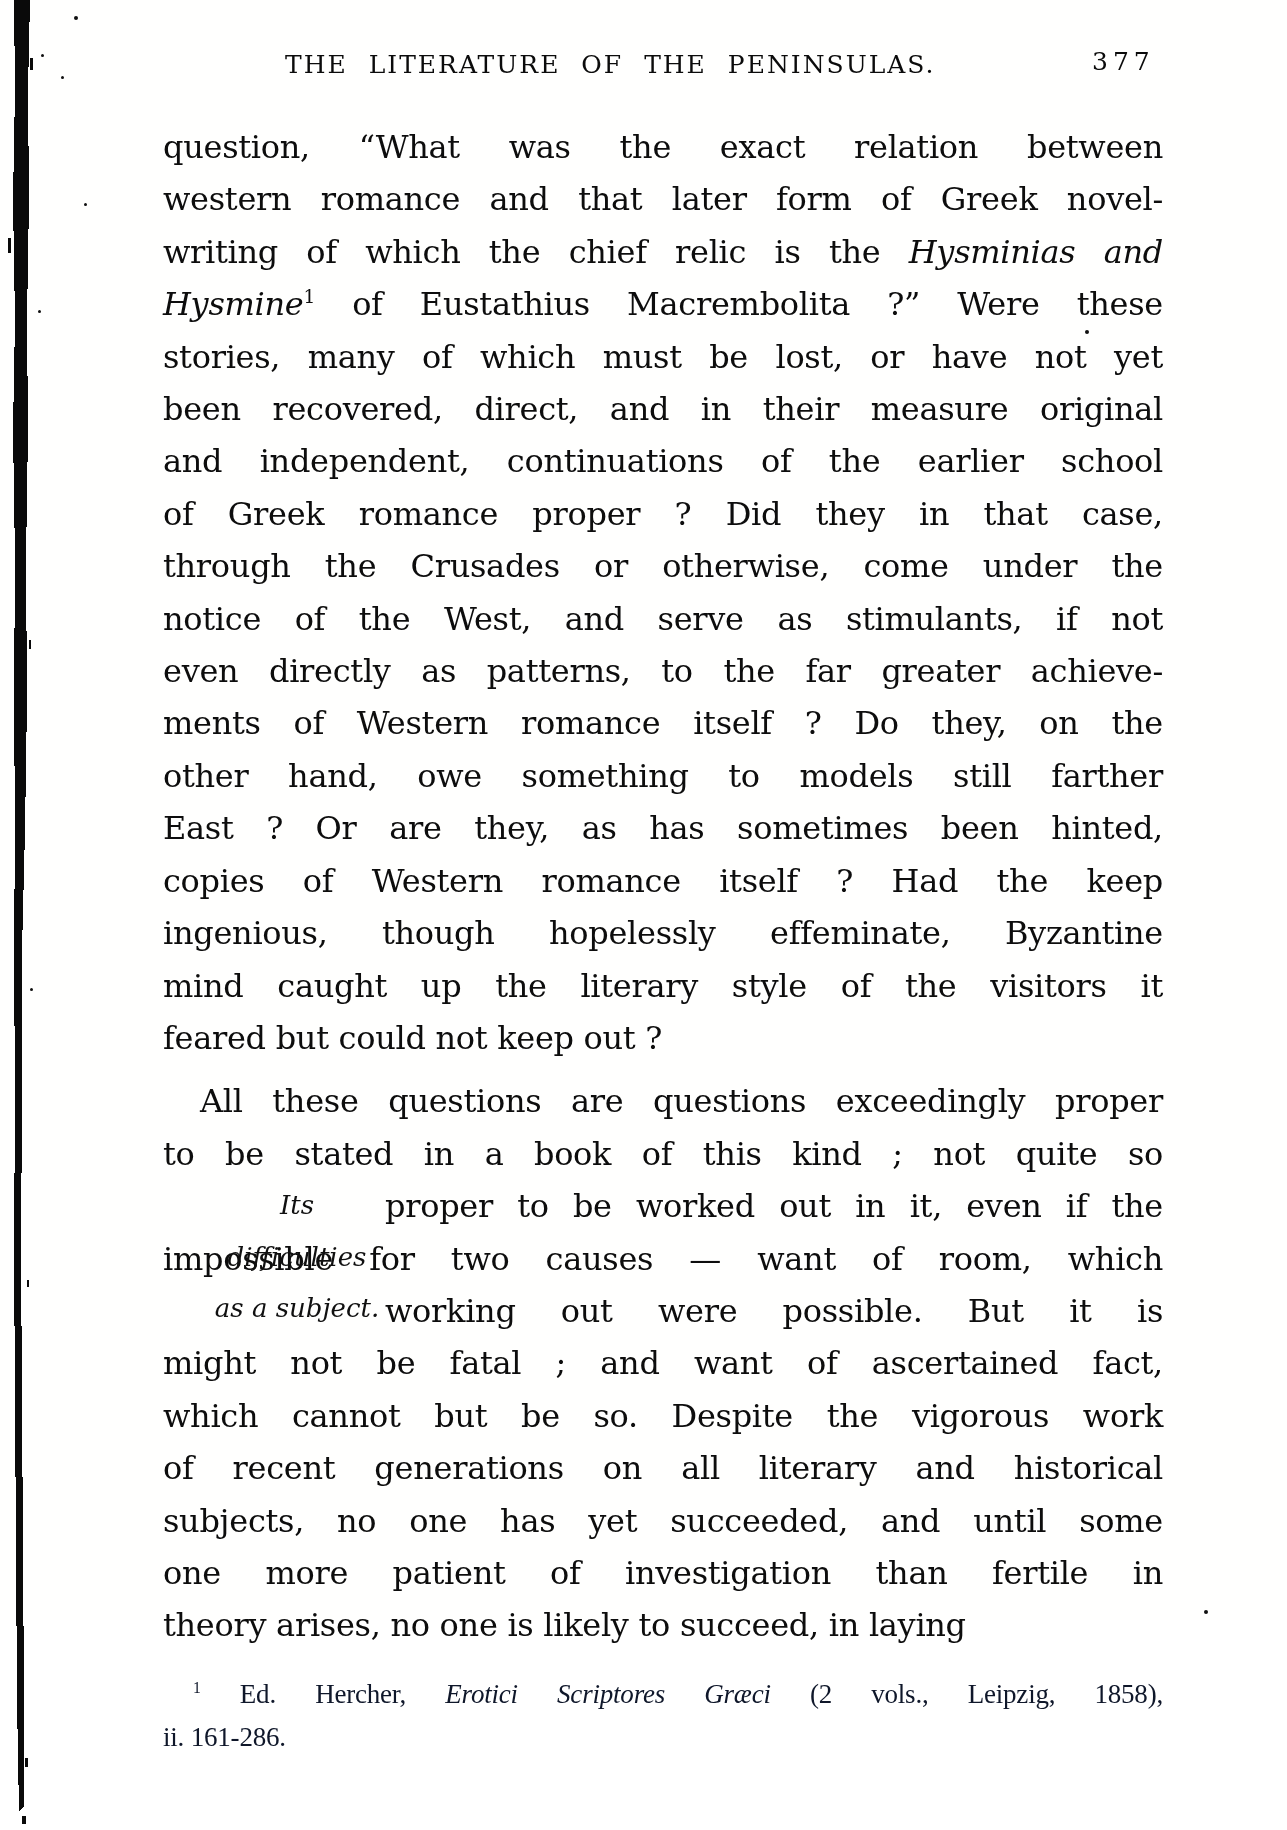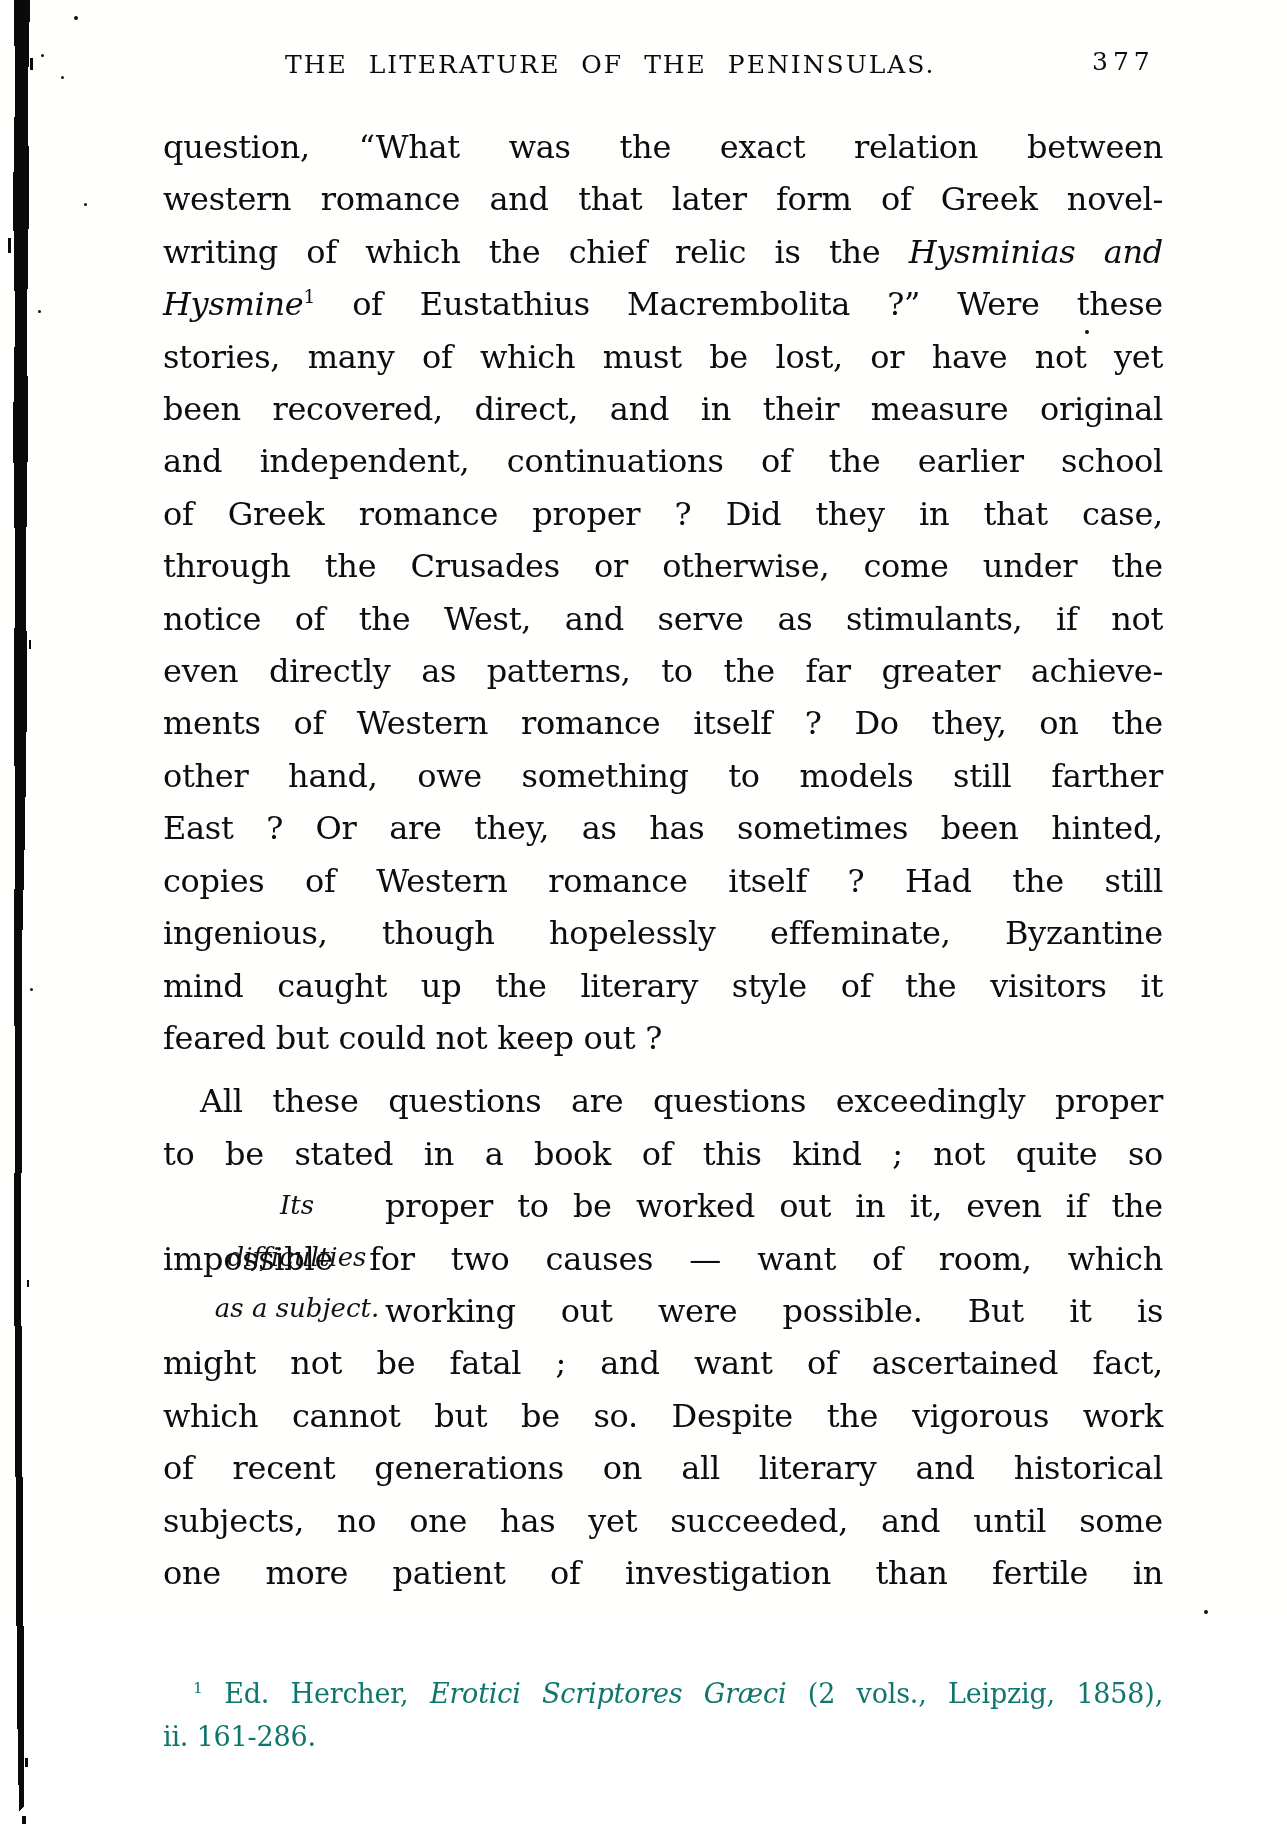--- a/index.html
+++ b/index.html
@@ -74,21 +74,22 @@
 
   
   .footnote {
     position: absolute;
     top: 1662px;
     left: 163px;
     width: 1000px;
     font-size: 27px;
     line-height: 42.5px;
     letter-spacing: -0.2px;
-    color: #0f766e;
+    color: #0f172a;
+    font-family: Liberation Serif, serif;
   }
   .footnote .line.ind { text-indent: 30px; }
 
   
   .binding-bar {
     position: absolute;
     top: 0; left: 0;
     width: 48px; height: 1830px;
     pointer-events: none;
   }
@@ -135,34 +136,35 @@
       <div class="line"><span>stories, many of which must be lost, or have not yet</span></div>
       <div class="line"><span>been recovered, direct, and in their measure original</span></div>
       <div class="line"><span>and independent, continuations of the earlier school</span></div>
       <div class="line"><span>of Greek romance proper ?  Did they in that case,</span></div>
       <div class="line"><span>through the Crusades or otherwise, come under the</span></div>
       <div class="line"><span>notice of the West, and serve as stimulants, if not</span></div>
       <div class="line"><span>even directly as patterns, to the far greater achieve-</span></div>
       <div class="line"><span>ments of Western romance itself ?  Do they, on the</span></div>
       <div class="line"><span>other hand, owe something to models still farther</span></div>
       <div class="line"><span>East ?  Or are they, as has sometimes been hinted,</span></div>
-      <div class="line"><span>copies of Western romance itself ?  Had the still</span></div>
+      <div class="line"><span>copies of Western romance itself ?  Had the keep</span></div>
       <div class="line"><span>ingenious, though hopelessly effeminate, Byzantine</span></div>
       <div class="line"><span>mind caught up the literary style of the visitors it</span></div>
       <div class="line last"><span>feared but could not keep out ?</span></div>
       <div class="line ind"><span>All these questions are questions exceedingly proper</span></div>
       <div class="line"><span>to be stated in a book of this kind ; not quite so</span></div>
       <div class="line note-ind"><span>proper to be worked out in it, even if the</span></div>
       <div class="line"><span>impossible for two causes — want of room, which</span></div>
       <div class="line note-ind"><span>working out were possible.  But it is</span></div>
       <div class="line"><span>might not be fatal ; and want of ascertained fact,</span></div>
       <div class="line"><span>which cannot but be so.  Despite the vigorous work</span></div>
       <div class="line"><span>of recent generations on all literary and historical</span></div>
       <div class="line"><span>subjects, no one has yet succeeded, and until some</span></div>
       <div class="line"><span>one more patient of investigation than fertile in</span></div>
+      <div class="line last"><span>theory arises, no one is likely to succeed, in laying</span></div>
     </div>
 
   <div class="margin-note">
     <div>Its difficulties</div>
     <div>as a subject.</div>
   </div>
 
   <div class="footnote">
       <div class="line ind"><sup>1</sup><span> Ed.  Hercher, </span><span class="it">Erotici Scriptores Græci</span><span> (2 vols., Leipzig, 1858),</span></div>
       <div class="line last"><span>ii. 161-286.</span></div>

